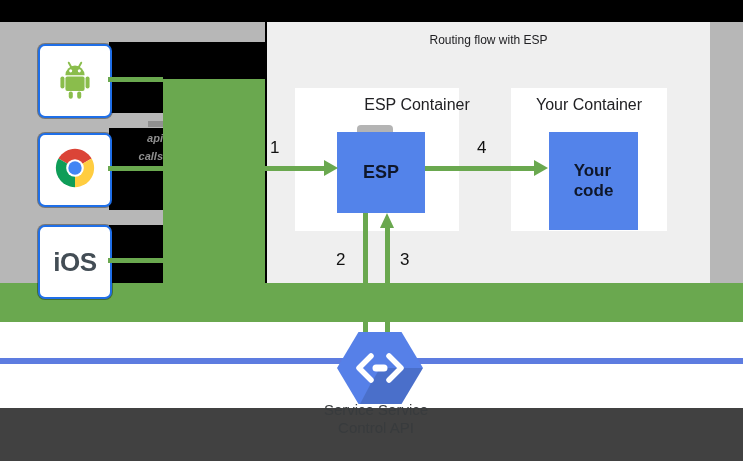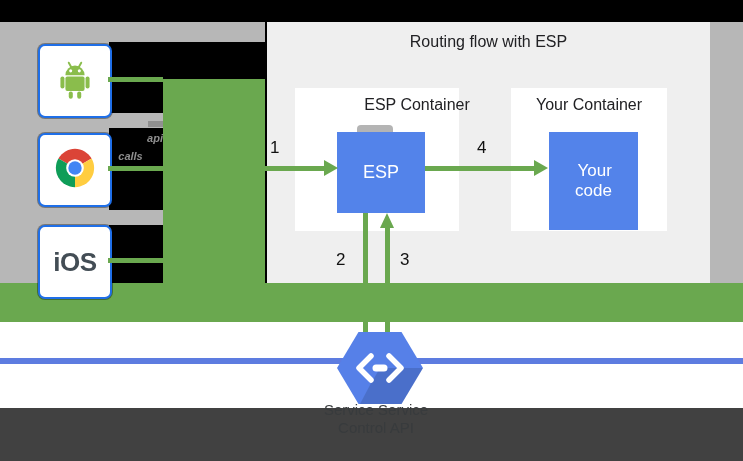--- a/index.html
+++ b/index.html
@@ -4,34 +4,34 @@
 <style>
   html,body{margin:0;padding:0;background:#000;}
   .stage{position:relative;width:743px;height:461px;background:#000;overflow:hidden;
          font-family:"Liberation Sans", sans-serif;}
   .abs{position:absolute;}
   .gray{background:#b7b7b7;}
   .green{background:#6aa84f;}
   .white-band{background:#ffffff;}
   .panel{background:#efefef;}
   .wbox{background:#ffffff;}
-  .bluebox{background:#5383ea;color:#ffffff;font-weight:normal;display:flex;
-           align-items:center;justify-content:center;text-align:right;}
+  .bluebox{background:#5383ea;color:#0f172a;font-weight:bold;display:flex;
+           align-items:center;justify-content:center;text-align:left;}
   .client{background:#fff;border:2px solid #1f6fe8;border-radius:7px;
           box-shadow:0 0 0 1px rgba(0,0,0,.35);display:flex;align-items:center;
           justify-content:center;}
   .hline{background:#6aa84f;height:5px;}
   .vline{background:#6aa84f;width:5px;}
   .arrow-right{width:0;height:0;border-top:8px solid transparent;
                border-bottom:8px solid transparent;border-left:14px solid #6aa84f;}
   .arrow-up{width:0;height:0;border-left:7px solid transparent;
             border-right:7px solid transparent;border-bottom:15px solid #6aa84f;}
   .num{font-size:17px;color:#111;}
   .ctr-label{font-size:16px;color:#212124;text-align:center;width:100%;}
-  .title{font-size:16px;color:#212124;text-align:center;width:100%;}
+  .title{font-size:12px;color:#212124;text-align:center;width:100%;}
   .note{font-size:11px;font-style:italic;font-weight:bold;color:#8f8f8f;
         text-align:right;width:53px;line-height:18px;}
   .ios-label{font-size:26px;font-weight:bold;color:#434d55;letter-spacing:-0.5px;}
   .blue-line{background:#5d7ce0;}
   .footer{background:#414141;}
   .footer-label{width:220px;text-align:center;font-size:15px;line-height:18px;
                 color:#383b3d;}
 </style>
 </head>
 <body>
@@ -46,21 +46,21 @@
   <div class="abs" style="left:148px;top:121px;width:16px;height:6px;background:#909090;"></div>
 
   <div class="abs green" style="left:163px;top:79px;width:102px;height:243px;"></div>
   <div class="abs green" style="left:0;top:283px;width:743px;height:39px;"></div>
 
   <div class="abs white-band" style="left:0;top:322px;width:743px;height:86px;"></div>
   <div class="abs blue-line" style="left:0;top:358px;width:743px;height:6px;"></div>
   <div class="abs footer" style="left:0;top:408px;width:743px;height:53px;"></div>
 
   <div class="abs note" style="left:110px;top:129px;">api</div>
-  <div class="abs note" style="left:104px;top:147px;text-align:center;">calls</div>
+  <div class="abs note" style="left:110px;top:147px;">calls</div>
 
   <div class="abs client" style="left:38px;top:44px;width:70px;height:70px;">
     <span>
       <svg width="46" height="46" viewBox="0 0 48 48">
         <g fill="#8abd4c" stroke="none">
           <path d="M14,20 A10,10 0 0 1 34,20 Z"></path>
           <rect x="14" y="21.5" width="20" height="15" rx="2"></rect>
           <rect x="8.8" y="21.5" width="4.2" height="12.5" rx="2.1"></rect>
           <rect x="35" y="21.5" width="4.2" height="12.5" rx="2.1"></rect>
           <rect x="17.5" y="37" width="4.2" height="7.5" rx="2.1"></rect>

